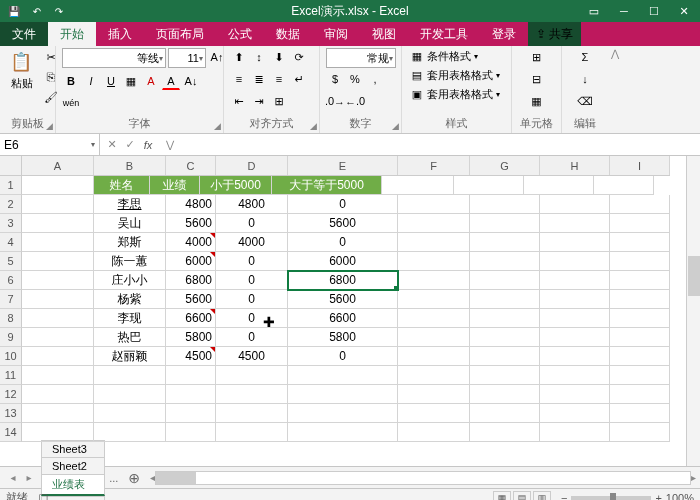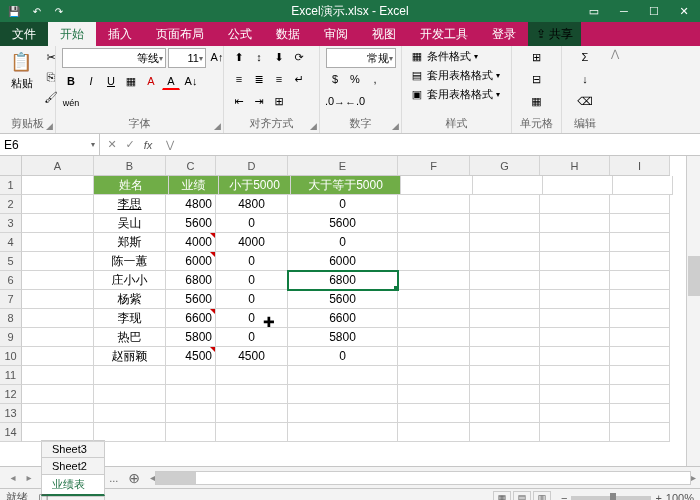--- a/index.html
+++ b/index.html
@@ -274,21 +274,21 @@
           <div class="colhdr" style="width: 72px;">F</div>
           <div class="colhdr" style="width: 70px;">G</div>
           <div class="colhdr" style="width: 70px;">H</div>
           <div class="colhdr" style="width: 60px;">I</div>
         </div>
     </div>
     <div id="rows-container">
         <div class="row">
           <div class="rowhdr">1</div>
           <div class="cell" style="width: 72px;"></div>
-          <div class="cell header" style="width: 75px;">姓名</div>
+          <div class="cell header" style="width: 56px;">姓名</div>
           <div class="cell header" style="width: 50px;">业绩</div>
           <div class="cell header" style="width: 72px;">小于5000</div>
           <div class="cell header" style="width: 110px;">大于等于5000</div>
           <div class="cell" style="width: 72px;"></div>
           <div class="cell" style="width: 70px;"></div>
           <div class="cell" style="width: 70px;"></div>
           <div class="cell" style="width: 60px;"></div>
         </div>
         <div class="row">
           <div class="rowhdr">2</div>

